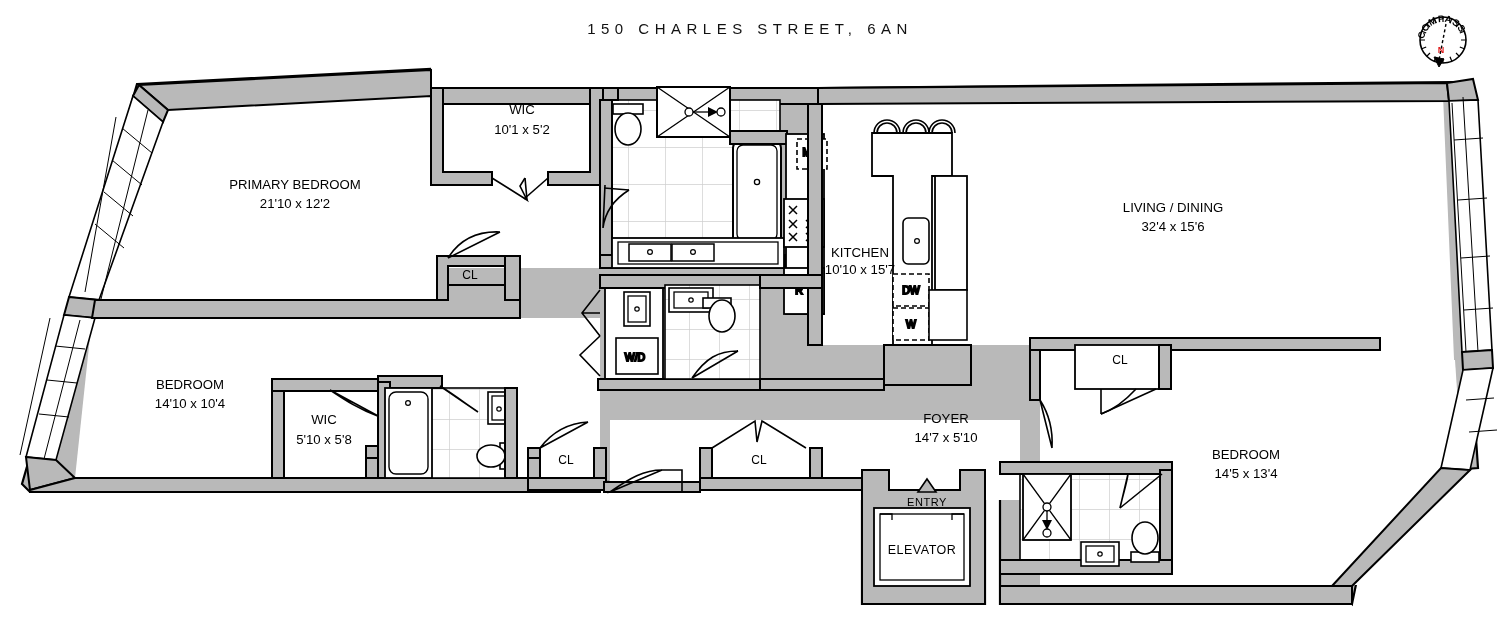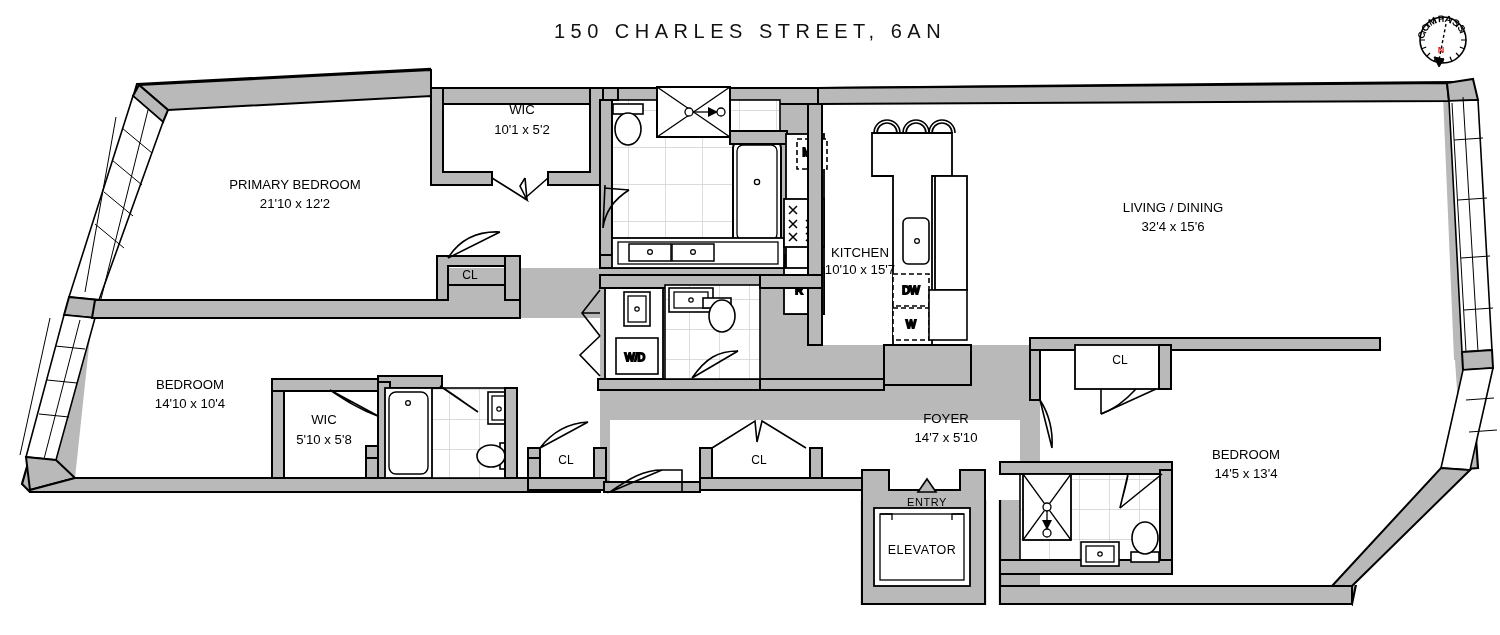--- a/index.html
+++ b/index.html
@@ -5,21 +5,21 @@
 <style>
   html,body{margin:0;padding:0;background:#ffffff;}
   body{
     width:1500px;height:635px;overflow:hidden;
     font-family:"Liberation Sans","DejaVu Sans",sans-serif;
     color:#000;
   }
   #plan-root{position:relative;width:1500px;height:635px;background:#fff;}
   .plan-title{
     position:absolute;top:20px;left:0;width:1500px;text-align:center;
-    font-size:20px;letter-spacing:5.5px;font-weight:400;color:#111;
+    font-size:15px;letter-spacing:5.5px;font-weight:400;color:#111;
   }
   svg{position:absolute;top:0;left:0;}
   text{font-family:"Liberation Sans","DejaVu Sans",sans-serif;fill:#000;}
   .rm-name{font-size:13.2px;text-anchor:middle;}
   .rm-dim{font-size:13.2px;text-anchor:middle;}
   .sm-lbl{font-size:12px;text-anchor:middle;}
   .xs-lbl{font-size:10.5px;text-anchor:middle;}
   .entry-lbl{font-size:11px;text-anchor:middle;letter-spacing:.6px;}
   .elev-lbl{font-size:12.5px;text-anchor:middle;letter-spacing:.5px;}
   .compass-n{font-size:9px;font-weight:bold;fill:#e01b1b;text-anchor:middle;}

